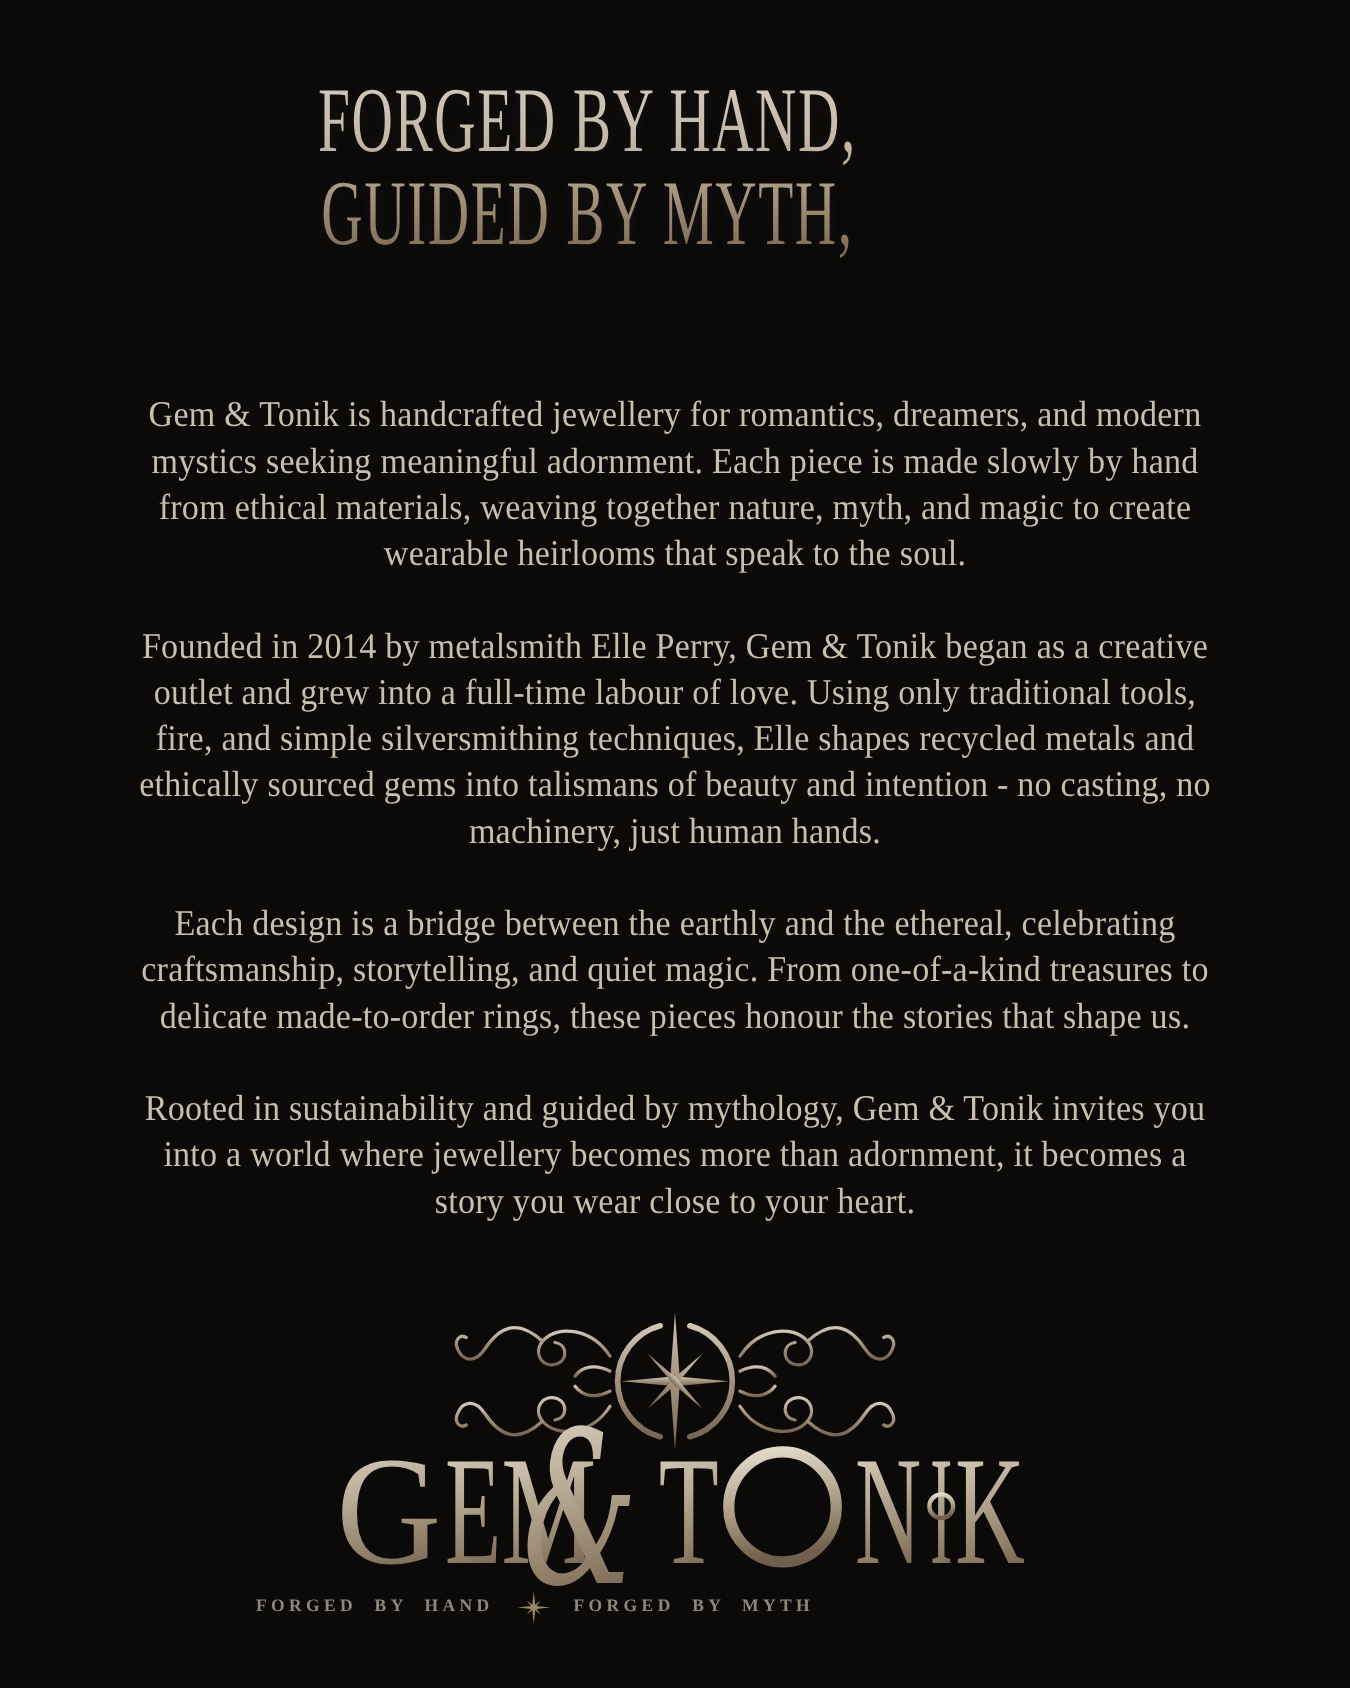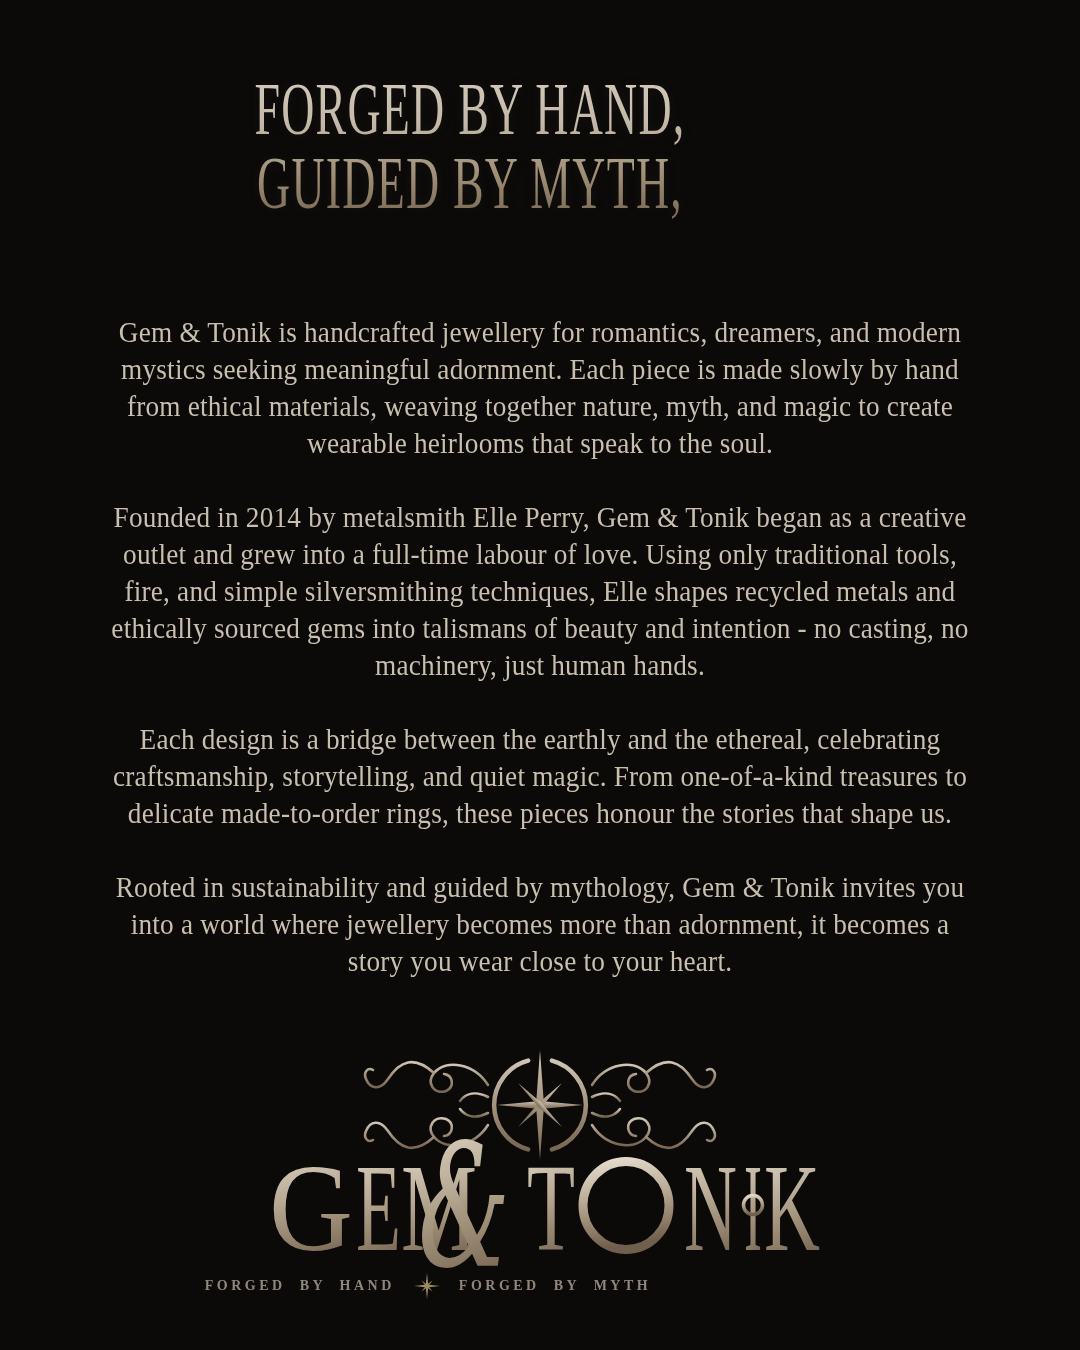--- a/index.html
+++ b/index.html
@@ -6,21 +6,21 @@
   body{
     width:1080px;height:1350px;
     background:#0b0a09;
     overflow:hidden;
     position:relative;
     font-family:"Liberation Serif","DejaVu Serif",serif;
   }
   .page{position:absolute;inset:0;}
 
   
-  .hero{position:absolute;top:52px;left:0;width:940px;text-align:center;}
+  .hero{position:absolute;top:40px;left:0;width:940px;text-align:center;}
   .hero-line-wrap{line-height:0;}
   .hero-line{
     display:inline-block;
     font-size:74px;line-height:74px;
     letter-spacing:2px;
     transform:scaleX(0.62);
     transform-origin:50% 0;
     background-color:#16130f;
     background-image:linear-gradient(180deg,#ddd4c8 0%,#c9bfaf 38%,#a29178 68%,#6d5c49 100%);
     -webkit-background-clip:text;

